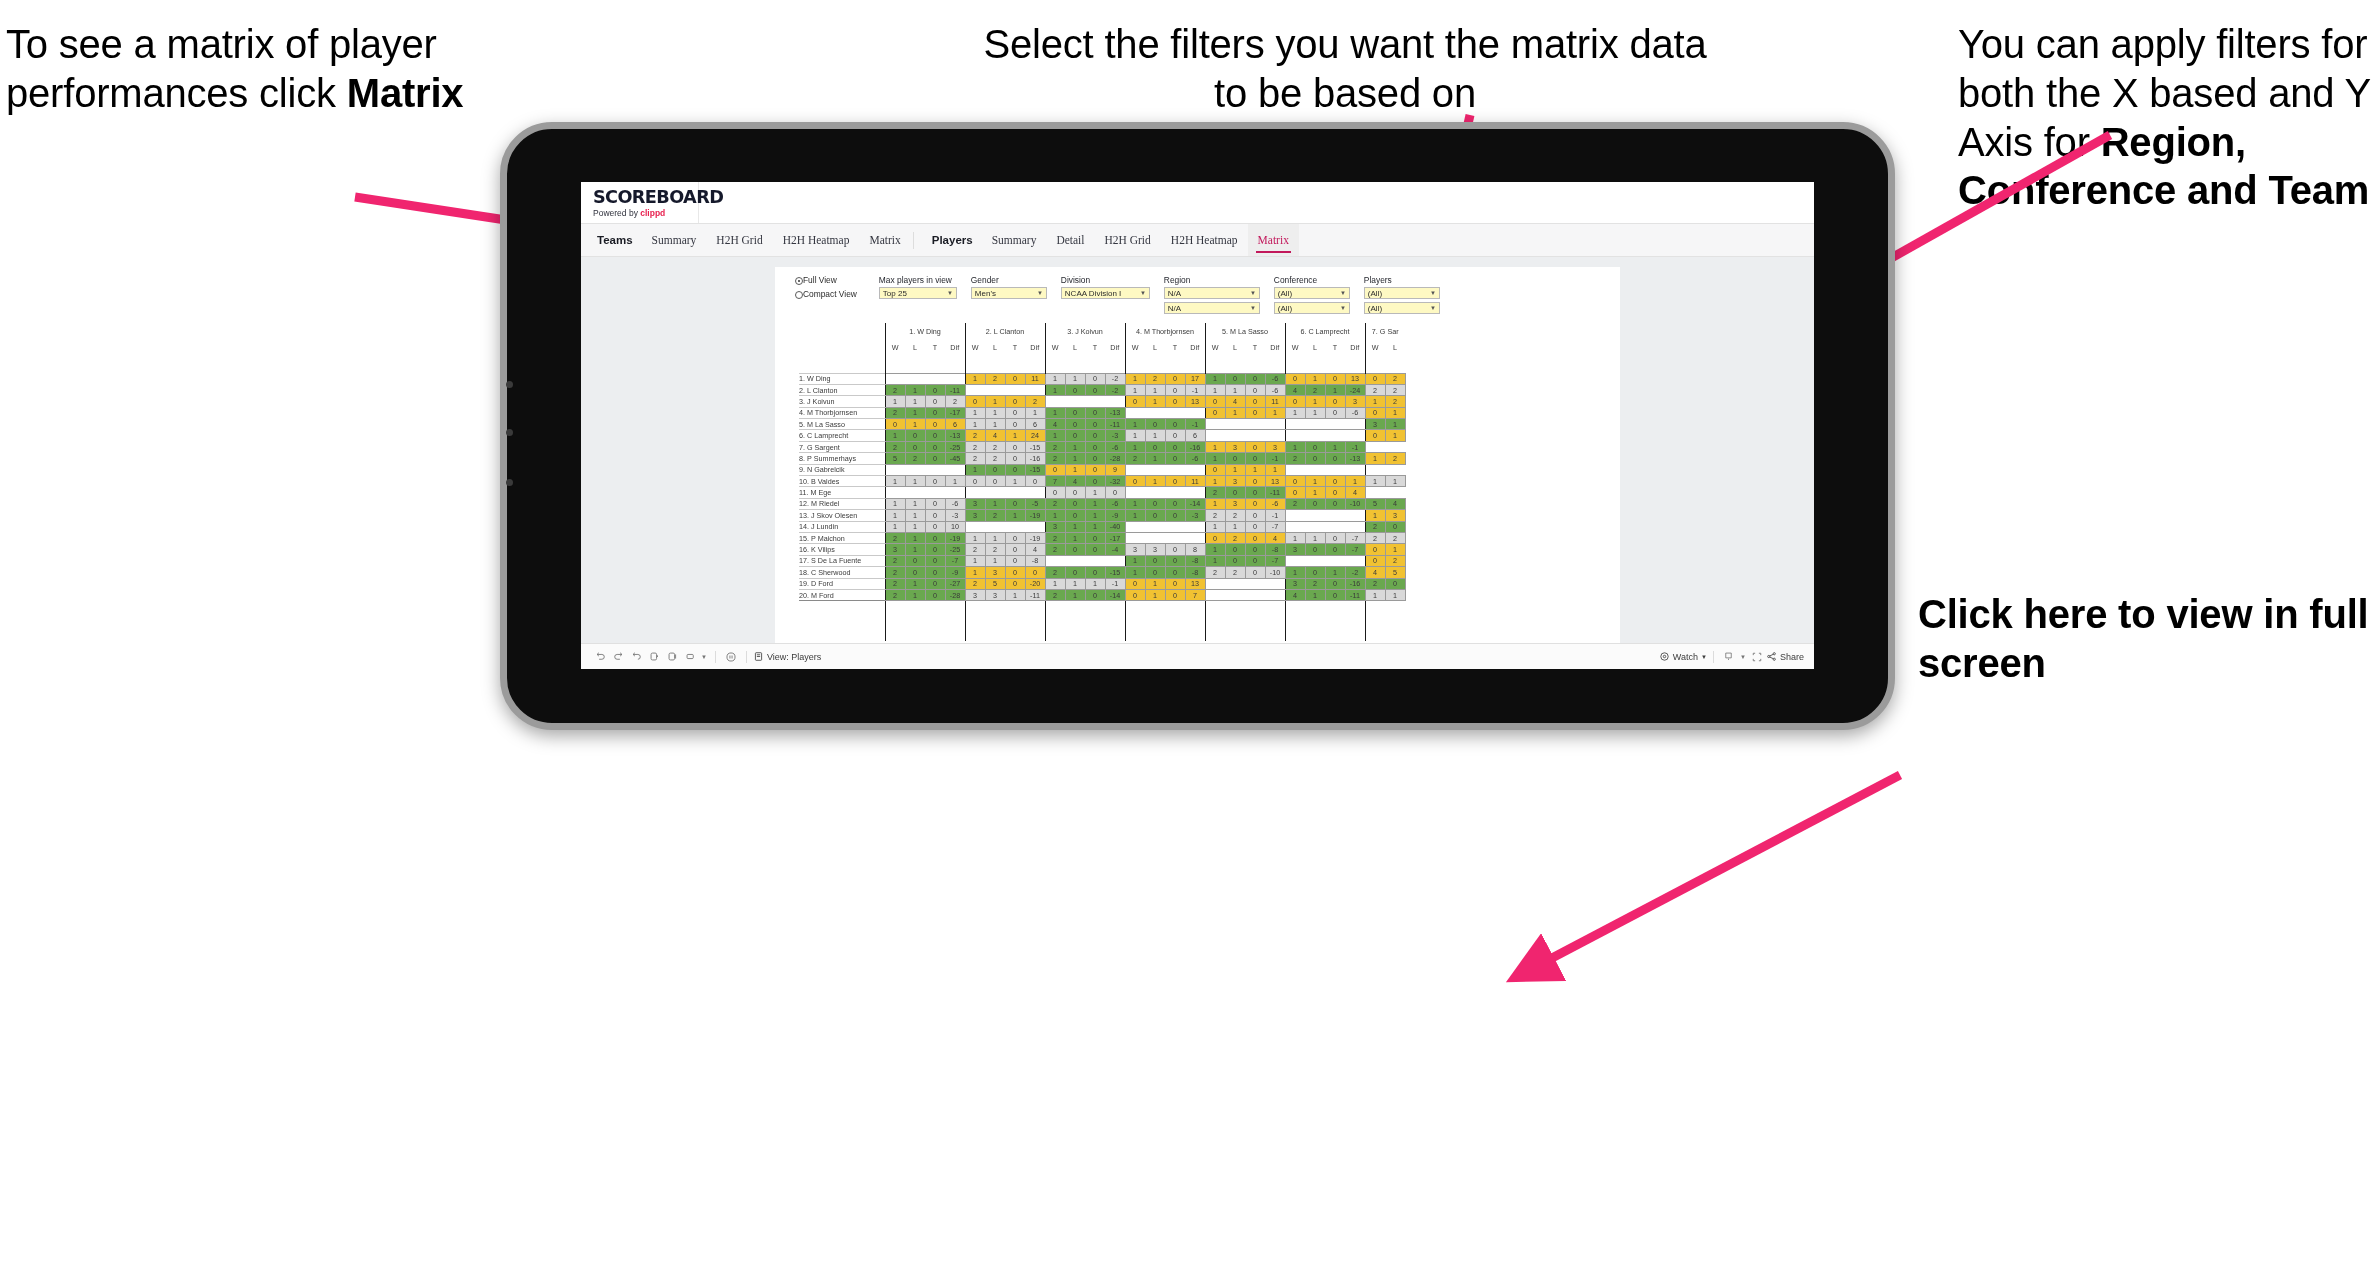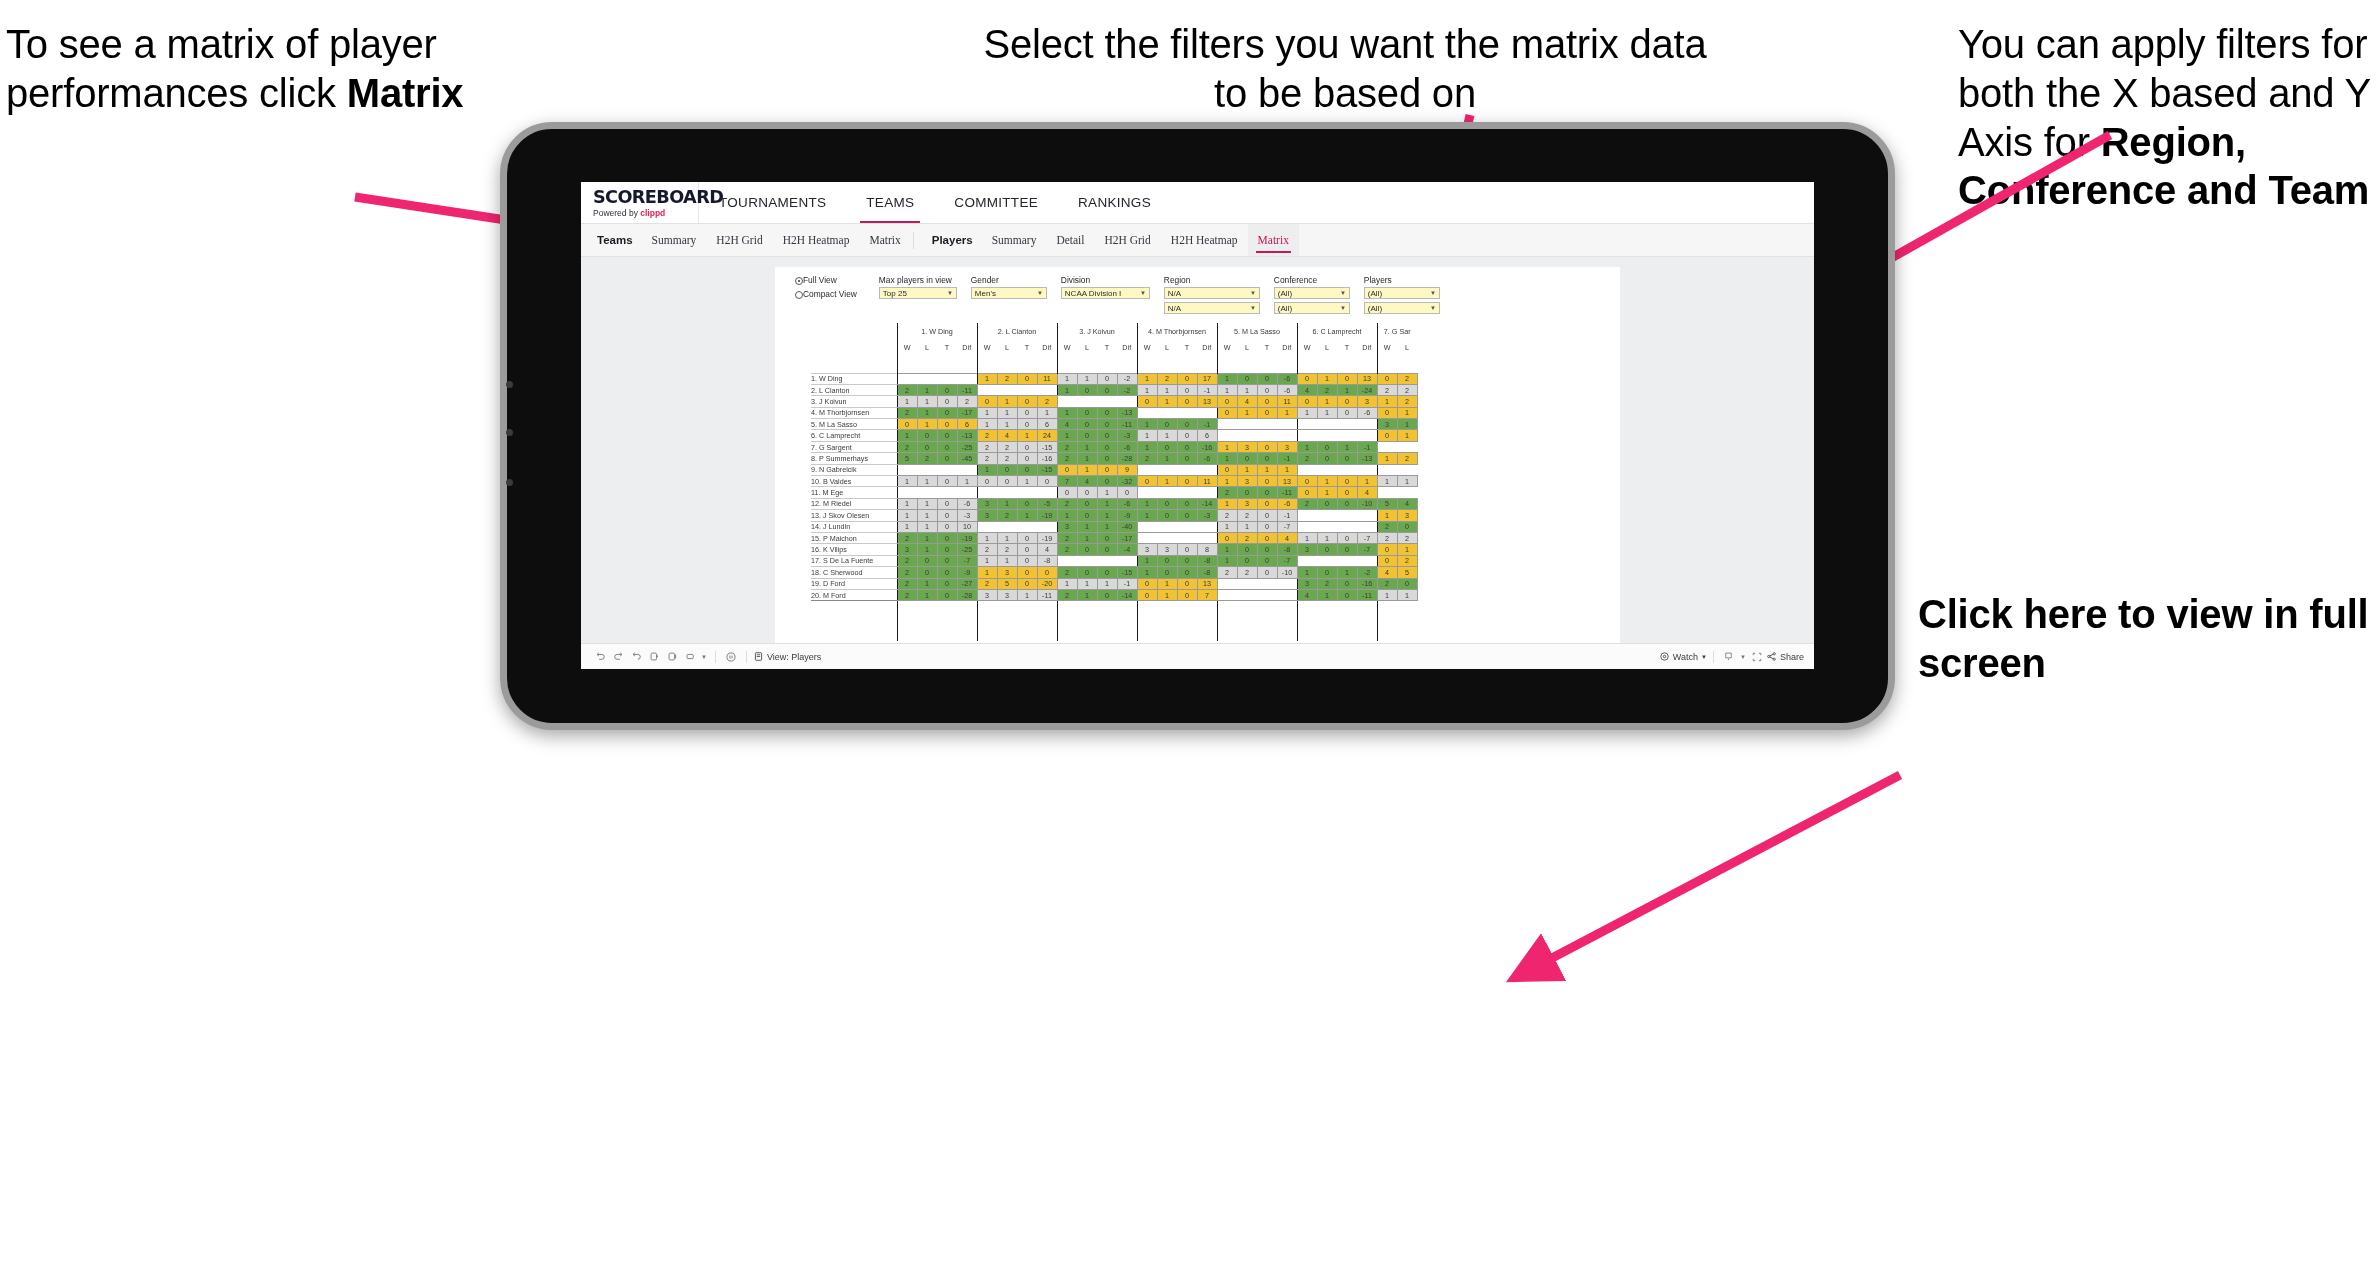--- a/index.html
+++ b/index.html
@@ -77,21 +77,21 @@
           justify-content:space-between; margin-bottom:3px; cursor:pointer; }
   .fsel .cap { overflow:hidden; white-space:nowrap; }
   .fsel .car { font-size:6px; color:#555; margin-left:4px; }
   .w-top25 { width:78px } .w-gender { width:76px } .w-div { width:89px }
   .w-region { width:96px } .w-conf { width:76px } .w-players { width:76px }
   .radio-row { display:flex; align-items:flex-end; gap:0; margin-bottom:4px; font-size:8.4px; cursor:pointer; }
   .radio { width:8px; height:8px; border-radius:50%; border:1px solid #5a5a5a; position:relative; background:#fff; }
   .radio.on::after { content:""; position:absolute; inset:1.6px; border-radius:50%; background:#333; }
 
   
-  #matrix-wrap { padding:6px 0 0 36px; }
+  #matrix-wrap { padding:6px 0 0 24px; }
   table.mx { border-collapse:collapse; table-layout:fixed; }
   table.mx td, table.mx th { padding:0; font-size:7.2px; font-weight:400;
       font-family:"Liberation Sans", sans-serif; color:#3a3a3a; }
   .hdr-name { height:17px; text-align:center; font-size:7.4px; color:#1c1c1c;
               border-left:1.4px solid #1a1a1a; }
   .hdr-name.first { border-left:1.4px solid #1a1a1a; }
   .hdr-sub { height:15px; text-align:center; color:#444; }
   .hdr-sub.lb { border-left:1.4px solid #1a1a1a; }
   .hdr-spacer { height:18px; }
   .hdr-spacer.lb { border-left:1.4px solid #1a1a1a; }
@@ -153,26 +153,20 @@
     <div class="side-dot" id="dot2"></div>
     <div class="side-dot" id="dot3"></div>
   </div>
 
   <div id="screen">
 
     <div id="app-header">
       <div id="brand">
         <div id="brand-name">SCOREBOARD</div>
         <div id="brand-sub"><span>Powered by </span><span class="clippd">clippd</span></div>
-      </div>
-      <div id="top-tabs">
-        <div class="top-tab">TOURNAMENTS</div>
-        <div class="top-tab active">TEAMS</div>
-        <div class="top-tab">COMMITTEE</div>
-        <div class="top-tab">RANKINGS</div>
       </div>
     </div>
 
     <div id="sub-bar">
       <div class="grp">
         <div class="grp-title">Teams</div>
         <div class="sub-tab">Summary</div>
         <div class="sub-tab">H2H Grid</div>
         <div class="sub-tab">H2H Heatmap</div>
         <div class="sub-tab">Matrix</div>

